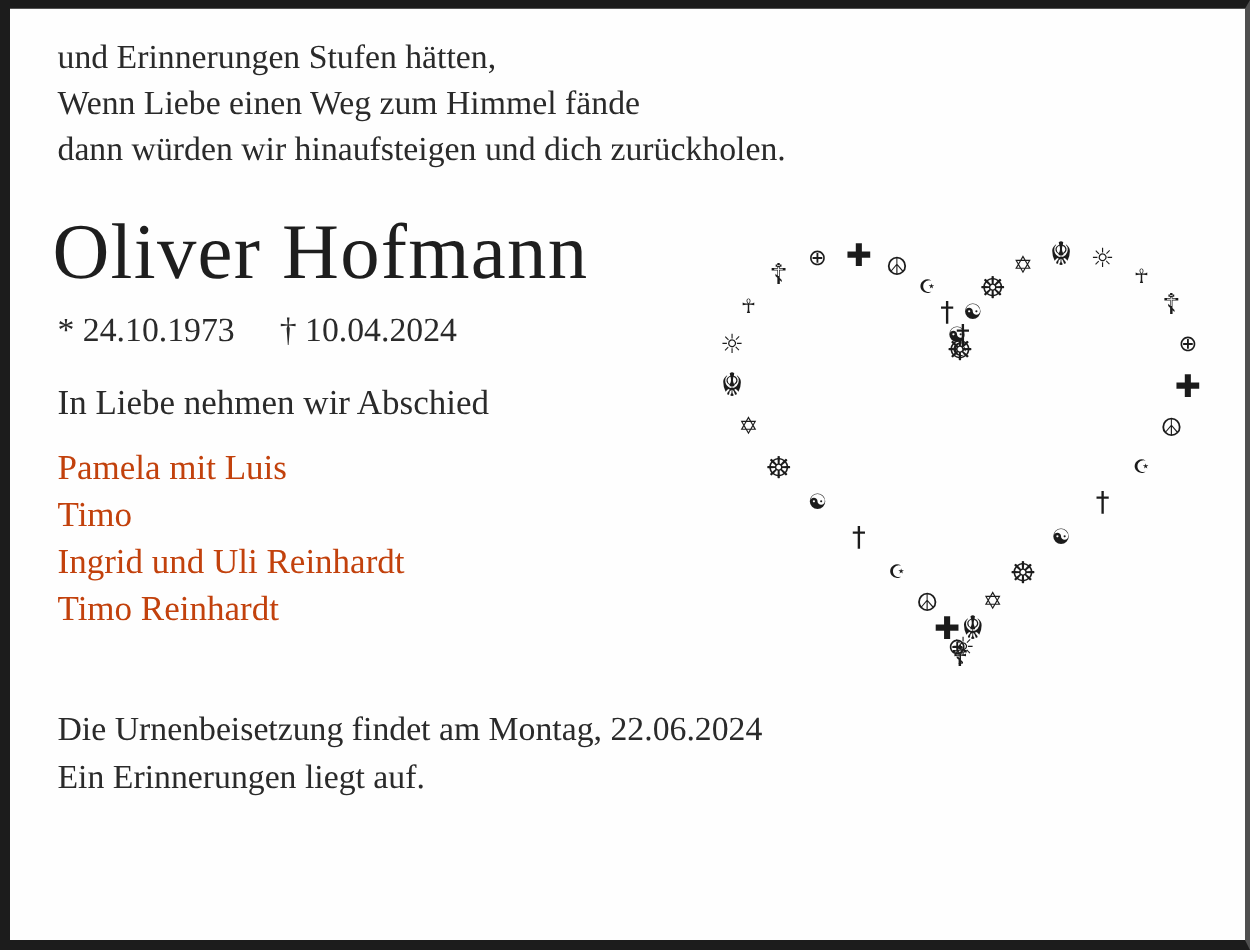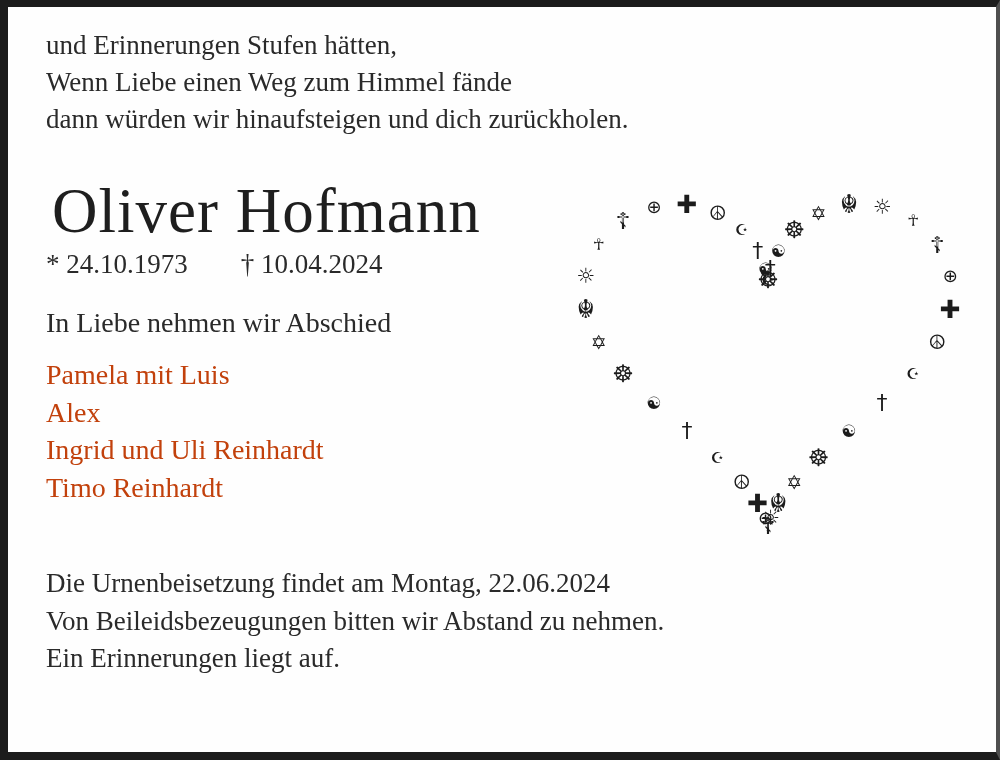--- a/index.html
+++ b/index.html
@@ -23,34 +23,34 @@
   }
   .abs { position: absolute; }
   .opening {
     left: 38px; top: 20px;
     font-size: 27px; line-height: 37px;
     color: #2a2a2a;
     white-space: nowrap;
   }
   .deceased-name {
     left: 34px; top: 158px;
-    margin: 10px;
+    margin: 0;
     font-size: 63px;
     font-weight: normal;
     letter-spacing: 1px;
     color: #1e1e1e;
     white-space: nowrap;
   }
   .dates {
     left: 38px; top: 242px;
     font-size: 27px;
     color: #2a2a2a;
     white-space: nowrap;
   }
-  .dates .death { margin-left: 53px; }
+  .dates .death { margin-left: 36px; }
   .farewell {
     left: 38px; top: 300px;
     font-size: 28px;
     color: #2a2a2a;
     white-space: nowrap;
     text-align: center;
   }
   .mourners {
     left: 38px; top: 349px;
     font-size: 28px; line-height: 37.5px;
@@ -88,28 +88,27 @@
   <h1 class="abs deceased-name">Oliver Hofmann</h1>
 
   <div class="abs dates">
     <span class="birth">* 24.10.1973</span><span class="death">† 10.04.2024</span>
   </div>
 
   <div class="abs farewell">In Liebe nehmen wir Abschied</div>
 
   <div class="abs mourners">
     <div>Pamela mit Luis</div>
-    <div>Alex</div>
+    <div>Timo</div>
     <div>Ingrid und Uli Reinhardt</div>
     <div>Timo Reinhardt</div>
   </div>
 
   <div class="abs funeral">
     <div>Die Urnenbeisetzung findet am Montag, 22.06.2024</div>
-    <div>Von Beileidsbezeugungen bitten wir Abstand zu nehmen.</div>
     <div>Ein Erinnerungen liegt auf.</div>
   </div>
 
   <div class="abs heart-art">
       <span class="sym" style="left: 760.089px; top: 272.592px; font-size: 15px; color: rgb(27, 27, 27);">☪</span>
       <span class="sym" style="left: 762.341px; top: 261.936px; font-size: 22px; color: rgb(27, 27, 27);">†</span>
       <span class="sym" style="left: 770.312px; top: 243.653px; font-size: 17px; color: rgb(27, 27, 27);">☯</span>
       <span class="sym" style="left: 786.247px; top: 222.938px; font-size: 24px; color: rgb(27, 27, 27);">☸</span>
       <span class="sym" style="left: 810.402px; top: 205.689px; font-size: 19px; color: rgb(27, 27, 27);">✡</span>
       <span class="sym" style="left: 840.901px; top: 196.929px; font-size: 26px; color: rgb(27, 27, 27);">☬</span>

